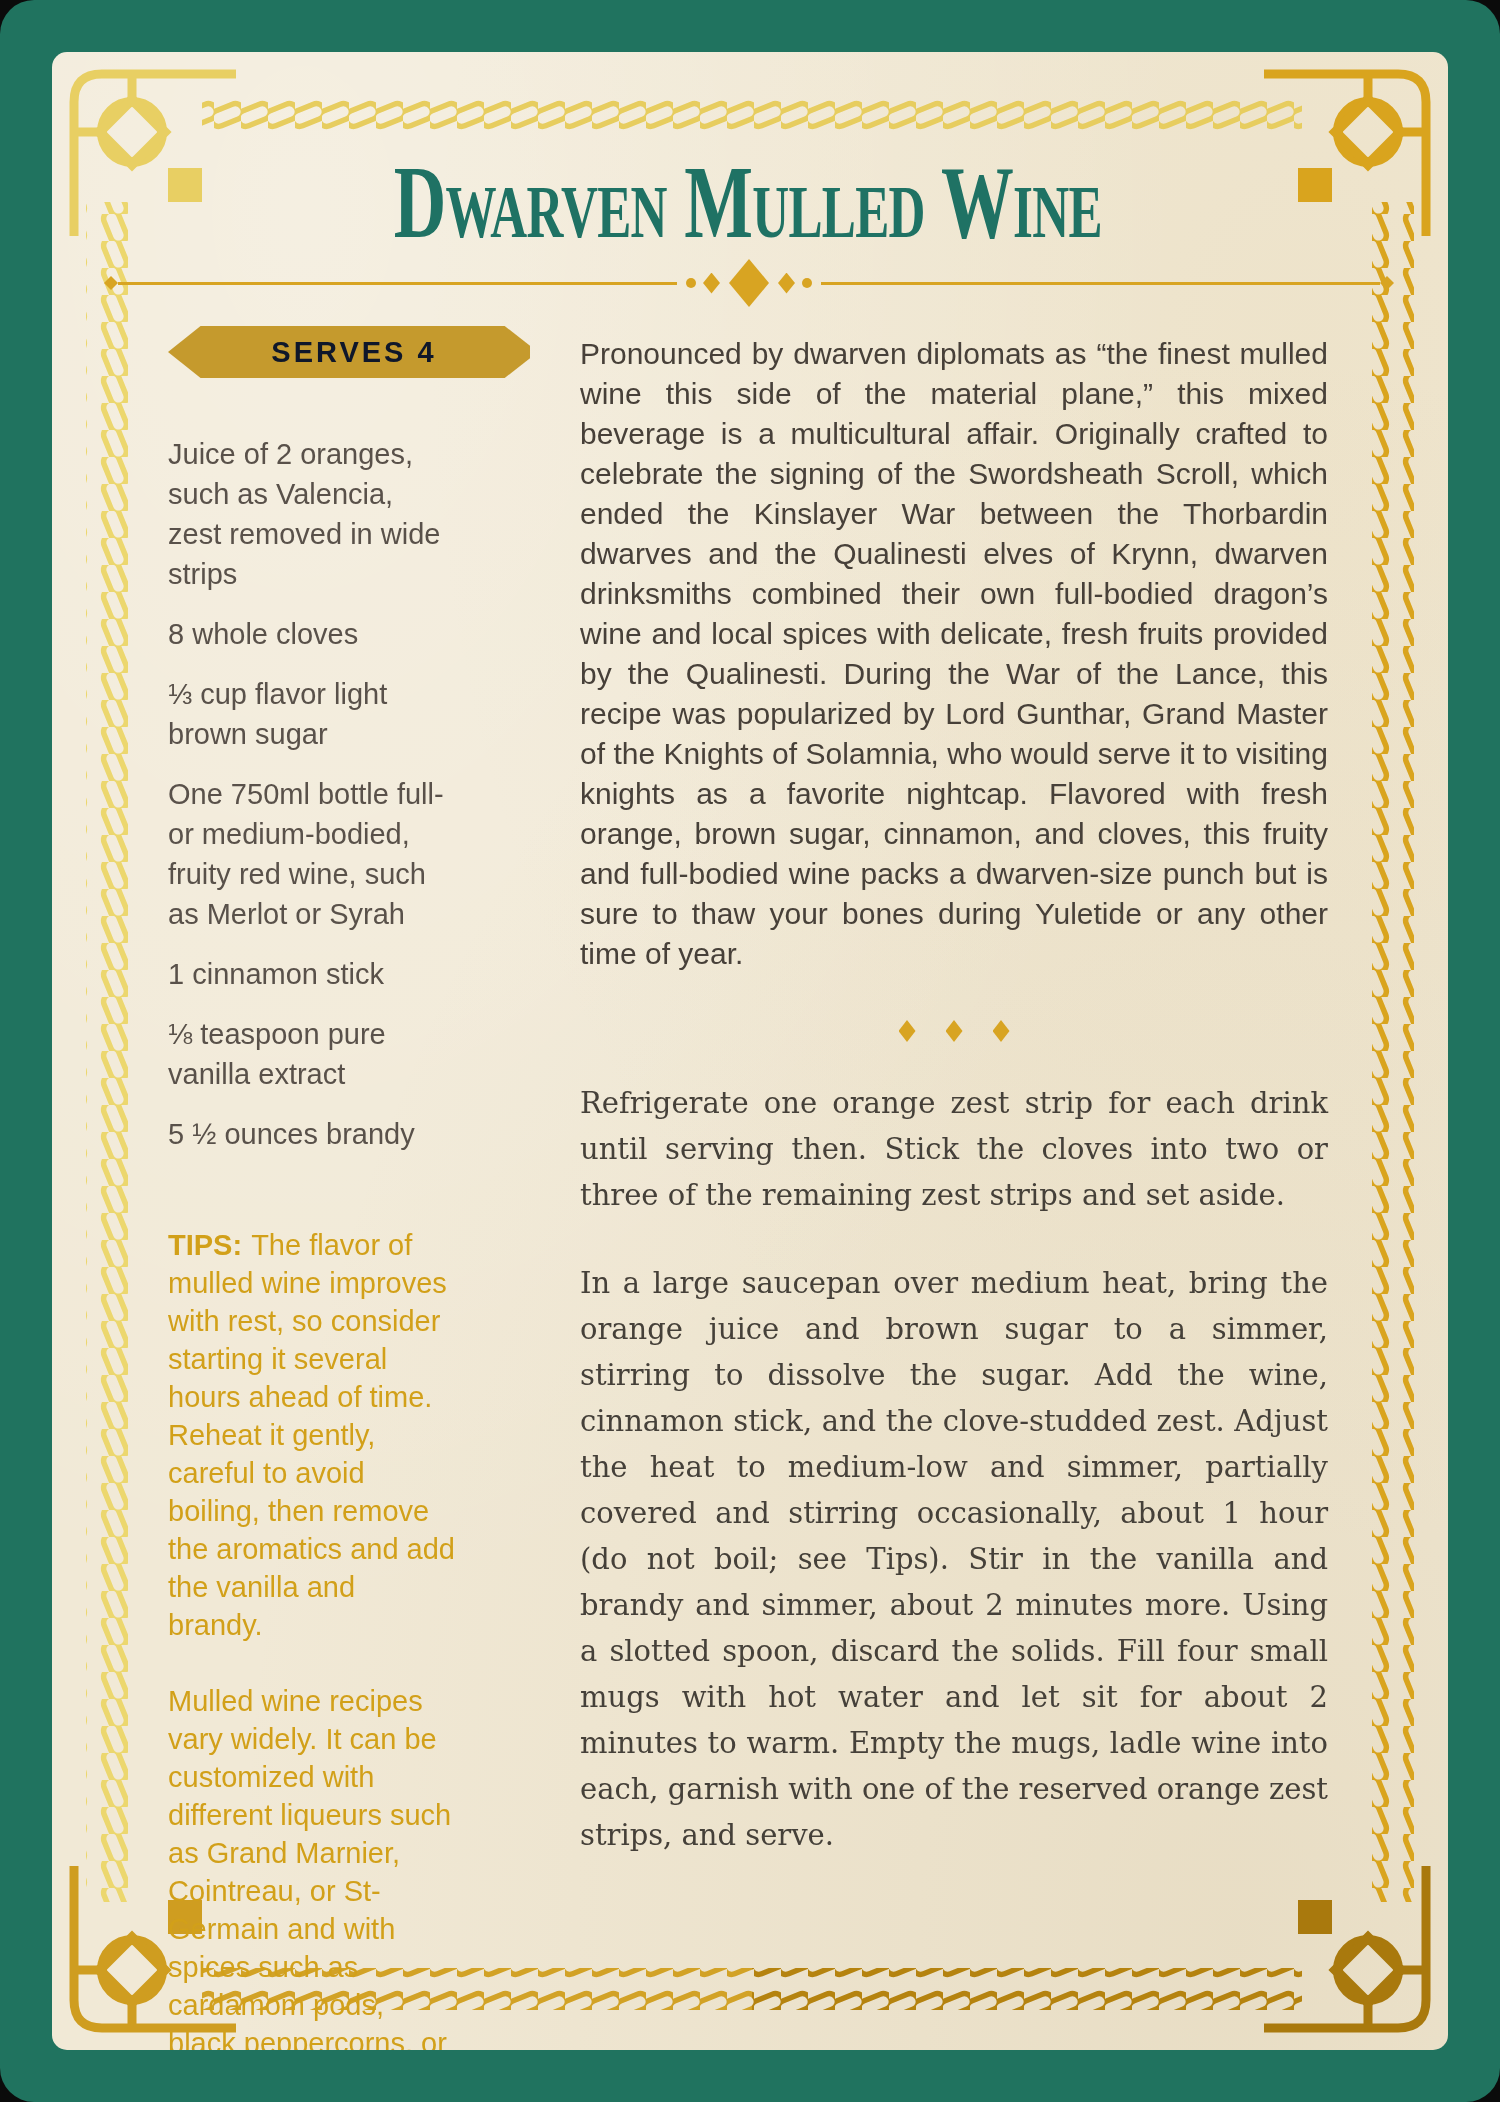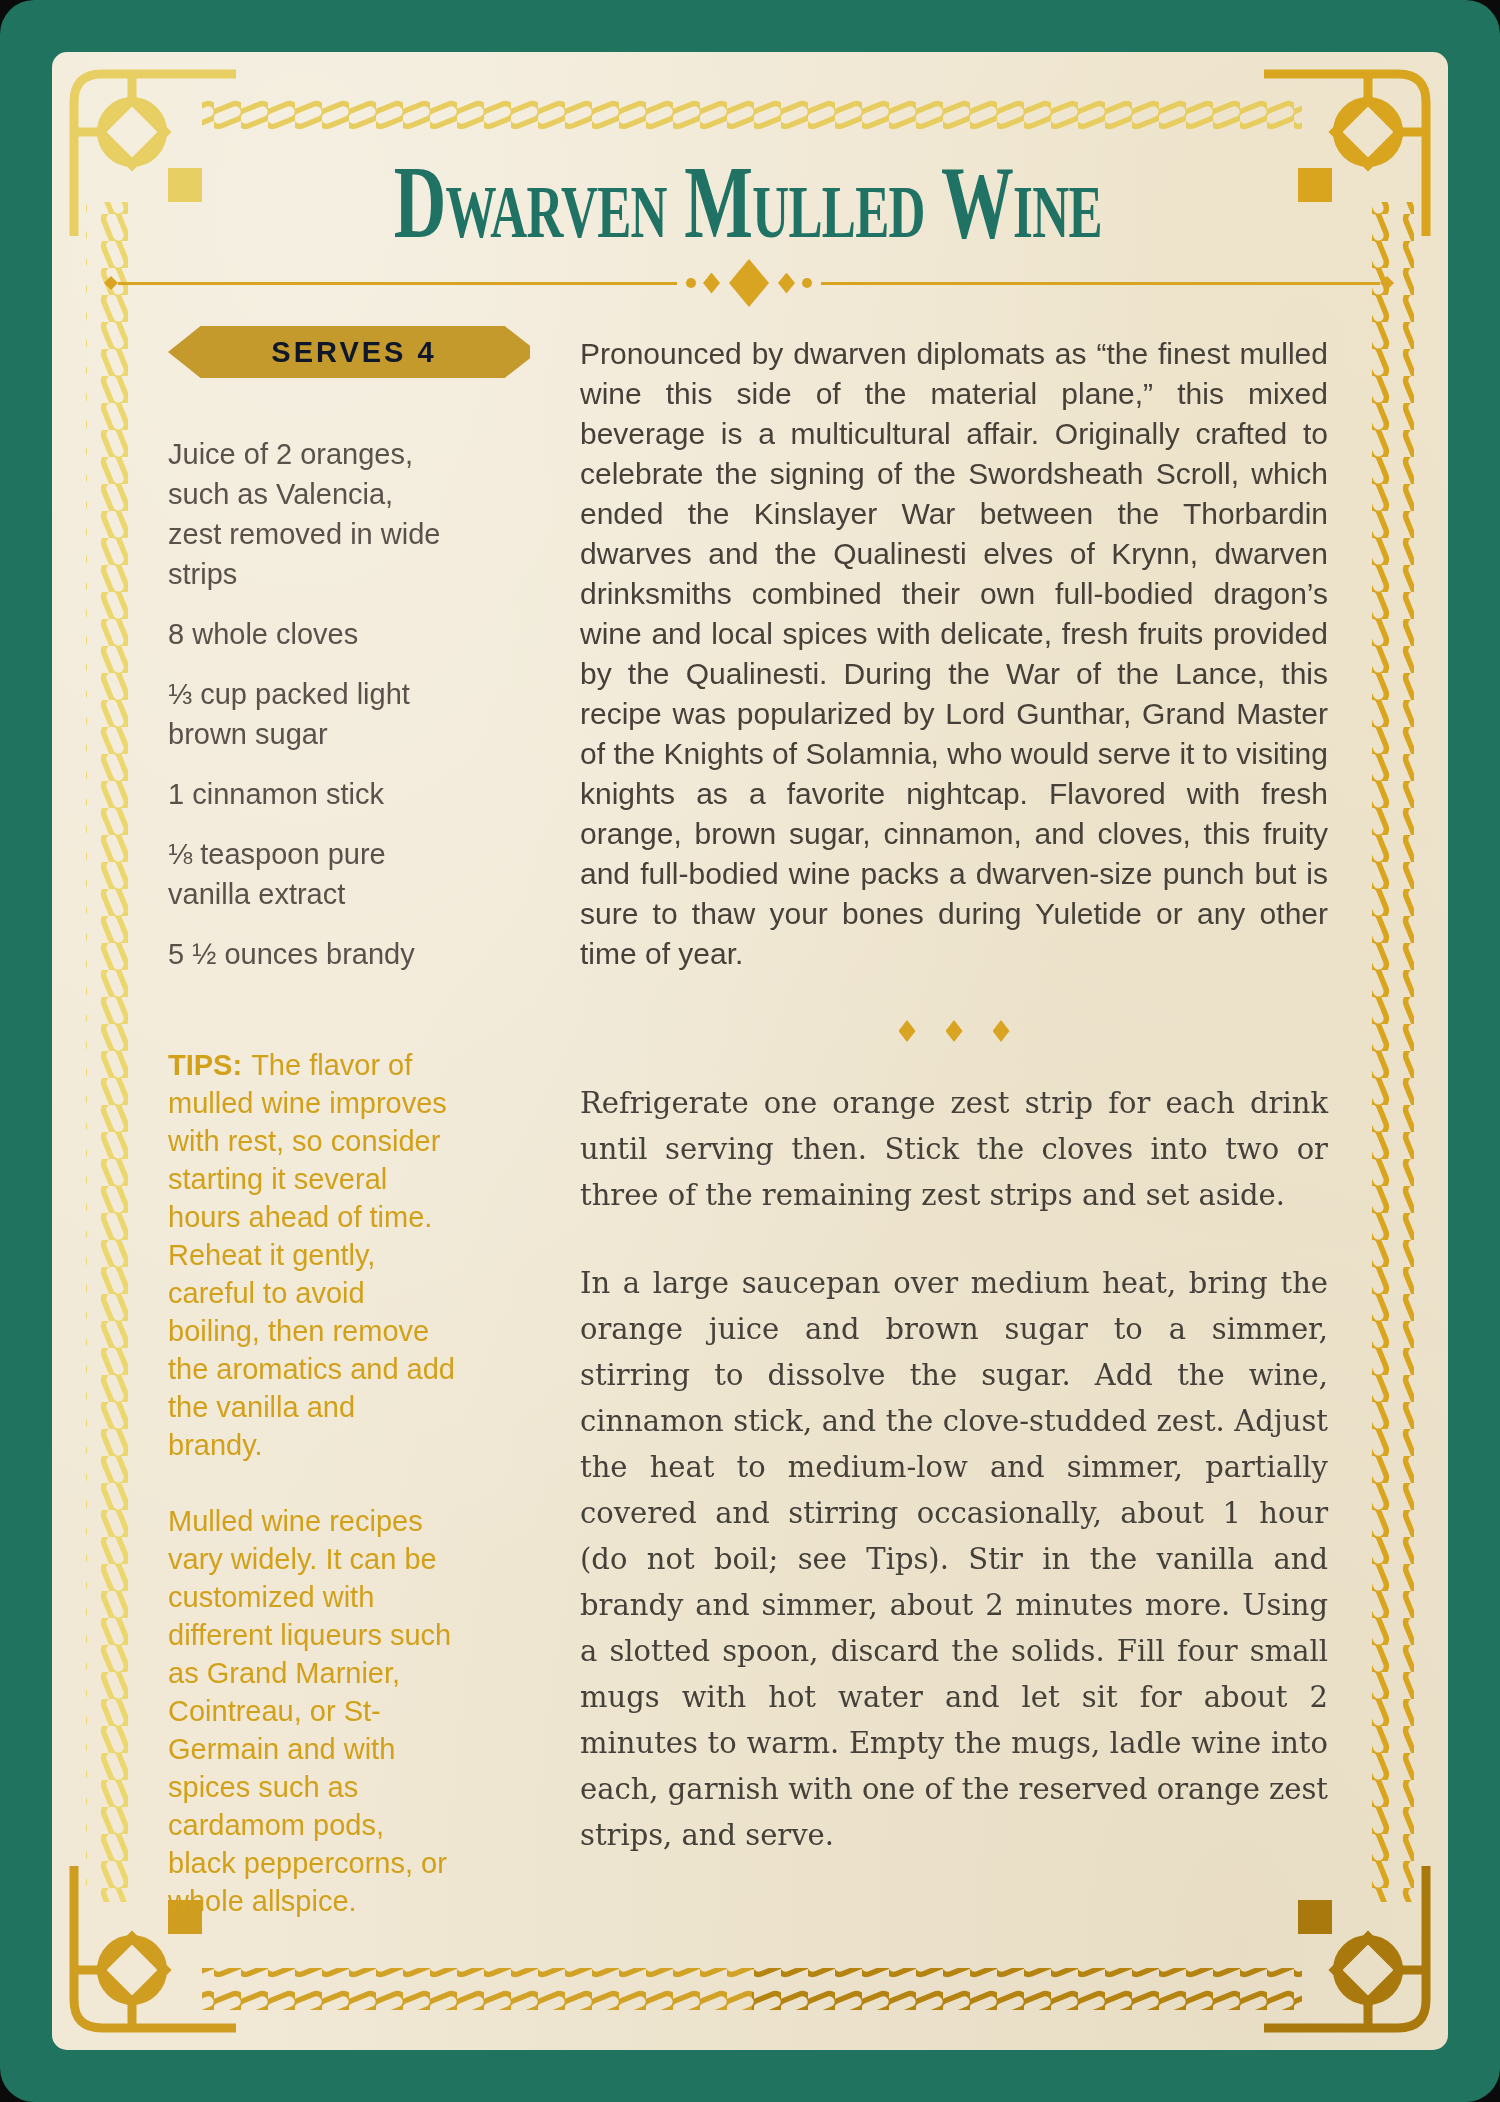--- a/index.html
+++ b/index.html
@@ -156,22 +156,23 @@
           <div class="badge">
             <span>SERVES 4</span>
           </div>
 
           <div class="ingredients">
 
               <p class="ing">Juice of 2 oranges, such as Valencia, zest removed in wide strips</p>
 
               <p class="ing">8 whole cloves</p>
 
-              <p class="ing">⅓ cup packed light brown sugar</p>
-
+              <p class="ing">⅓ cup flavor light brown sugar</p>
+
+              <p class="ing">One 750ml bottle full- or medium-bodied, fruity red wine, such as Merlot or Syrah</p>
 
               <p class="ing">1 cinnamon stick</p>
 
               <p class="ing">⅛ teaspoon pure vanilla extract</p>
 
               <p class="ing">5 ½ ounces brandy</p>
             </div>
 
           <div class="tips">
 

